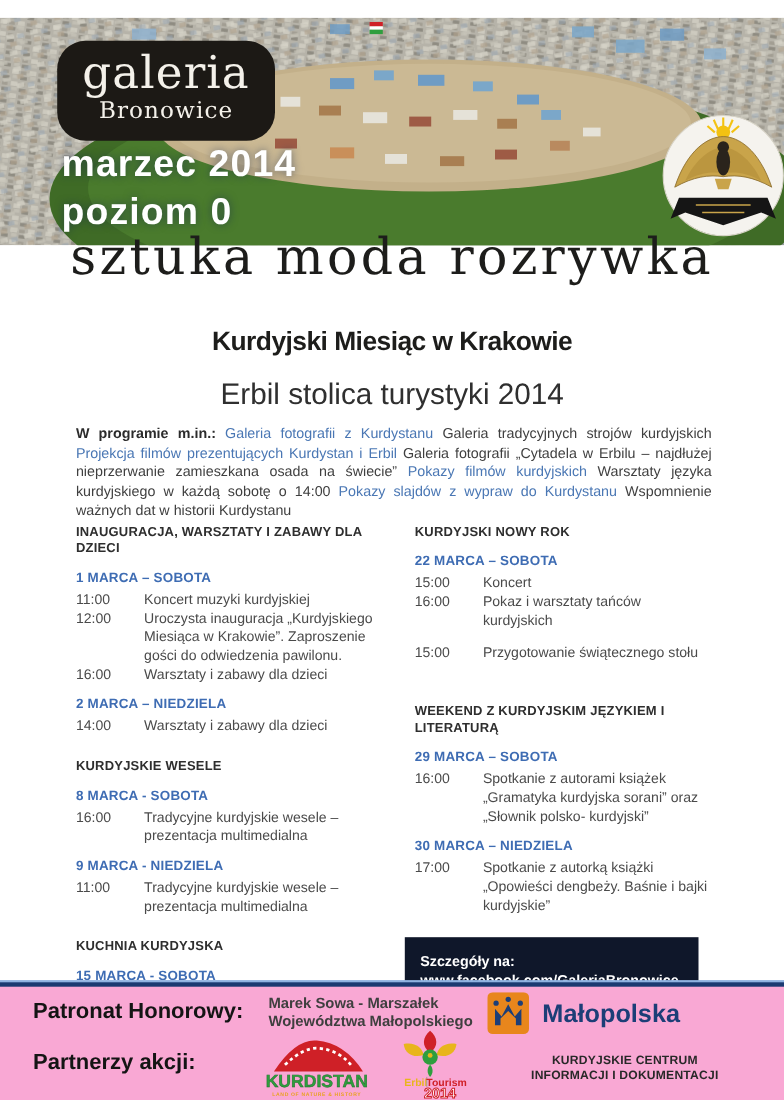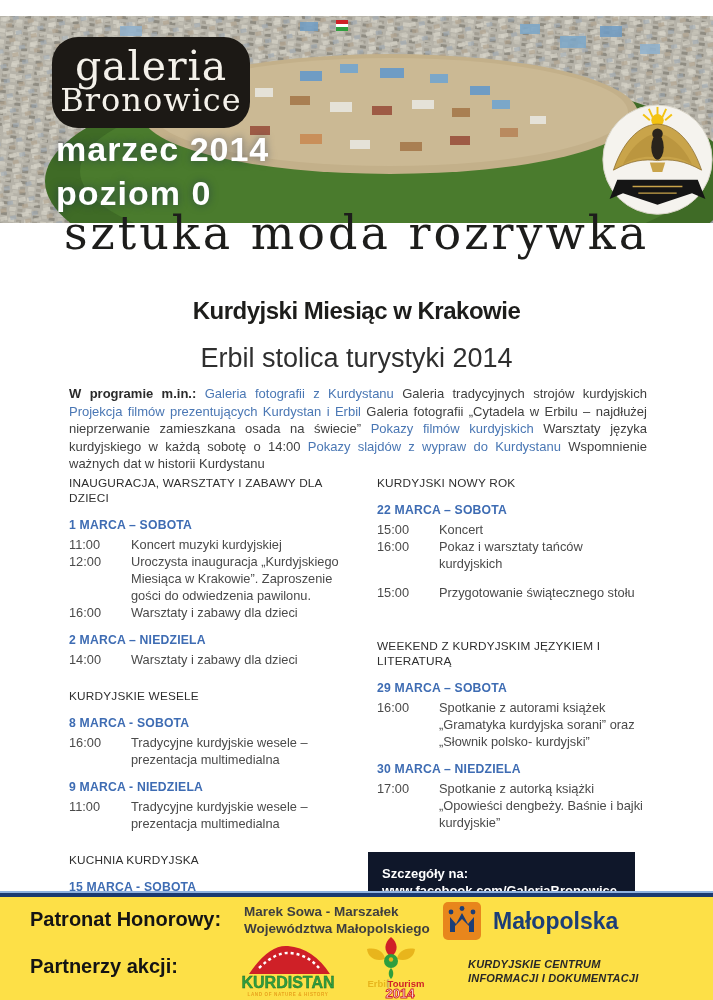--- a/index.html
+++ b/index.html
@@ -5,21 +5,21 @@
   html,body{margin:0;padding:0;background:#ffffff;}
   body{font-family:"Liberation Sans",sans-serif;}
   .poster{position:relative;width:713px;height:1000px;background:#ffffff;margin:0 auto;overflow:hidden;}
 
   
   .hero{position:absolute;left:0;top:16px;width:713px;height:262px;overflow:hidden;padding-left:24px;}
   .hero-bg{position:absolute;left:0;top:0;width:713px;height:207px;display:block;}
   .logo-box{position:absolute;left:52px;top:21px;width:198px;height:91px;background:#1c1915;
     border-radius:26px;color:#f4f1ea;text-align:center;font-family:"DejaVu Serif",serif;}
   .logo-line1{font-size:41px;line-height:46px;margin-top:6px;letter-spacing:1px;}
-  .logo-line2{font-size:32px;line-height:26px;margin-top:-2px;letter-spacing:1px;}
+  .logo-line2{font-size:21px;line-height:26px;margin-top:-2px;letter-spacing:1px;}
   .hero-month,.hero-level{position:absolute;left:56px;color:#ffffff;font-weight:bold;font-size:34px;
     letter-spacing:1px;text-shadow:0 0 8px rgba(20,40,80,.55);}
   .hero-month{top:114px;}
   .hero-level{top:158px;}
   .emblem{position:absolute;left:600px;top:86px;width:115px;height:121px;}
 
   
   .motto{position:absolute;top:206px;left:0;width:713px;text-align:center;
     font-family:"DejaVu Serif",serif;font-size:46px;color:#1d1d1b;letter-spacing:3px;}
   .title{position:absolute;top:297px;left:0;width:713px;text-align:center;
@@ -34,48 +34,48 @@
   .program .seg-link{color:#4a77b4;cursor:pointer;}
 
   
   .schedule{position:absolute;top:476px;left:69px;width:578px;display:flex;}
   .col{box-sizing:border-box;}
   .col-left{width:308px;padding-right:12px;}
   .col-right{flex:1;}
   .section{margin-top:21px;}
   .section:first-child{margin-top:0;}
   .section.gap-top{margin-top:38px;}
-  .section-title{font-size:11.8px;font-weight:normal;color:#2e2e2e;line-height:15px;
+  .section-title{font-size:11.8px;font-weight:bold;color:#2e2e2e;line-height:15px;
     letter-spacing:.2px;max-width:268px;margin-bottom:2px;}
   .day{margin-top:12px;}
   .day-title{font-size:12.2px;font-weight:bold;color:#3e6cb3;margin-bottom:4px;letter-spacing:.2px;}
   .event{display:flex;font-size:12.8px;line-height:17px;color:#4a4a4a;}
   .event .time{width:62px;flex-shrink:0;}
   .event .desc{flex:1;max-width:238px;}
 
   
   .details-box{position:absolute;left:368px;top:852px;width:267px;height:62px;background:#0f172a;
     box-sizing:border-box;padding:13px 10px 0 14px;color:#ffffff;font-weight:bold;
     font-size:13px;line-height:17px;}
 
   
-  .footer{position:absolute;left:0;top:893px;width:713px;height:107px;background:#fde047;}
+  .footer{position:absolute;left:0;top:893px;width:713px;height:107px;background:#f9a8d4;}
   .footer::before{content:"";position:absolute;left:0;top:0;width:713px;height:4px;
     background:#1b3a71;box-shadow:0 -2px 0 #8fb2e0;}
   .patronat-label{position:absolute;left:30px;top:15px;font-size:20px;font-weight:bold;color:#141414;}
   .patron-name{position:absolute;left:244px;top:10px;font-size:13.5px;font-weight:bold;
     color:#3f3f3f;line-height:17px;}
   .malopolska{position:absolute;left:443px;top:9px;display:flex;align-items:center;}
   .malopolska svg{width:38px;height:38px;display:block;}
   .malopolska-label{margin-left:12px;font-size:23px;font-weight:bold;color:#1c3e77;}
   .partners-label{position:absolute;left:30px;top:62px;font-size:20px;font-weight:bold;color:#141414;}
   .kurdistan-logo{position:absolute;left:241px;top:45px;width:95px;height:62px;}
   .erbil-logo{position:absolute;left:350px;top:42px;width:82px;height:65px;}
-  .kcid{position:absolute;left:468px;top:64px;width:200px;text-align:left;
-    font-size:11px;font-weight:bold;color:#282828;line-height:14px;letter-spacing:.2px;font-style:italic;}
+  .kcid{position:absolute;left:468px;top:64px;width:200px;text-align:center;
+    font-size:11px;font-weight:bold;color:#282828;line-height:14px;letter-spacing:.2px;}
 </style>
 </head>
 <body>
 
 <div class="poster">
 
   <div class="hero">
     <svg class="hero-bg" viewBox="0 0 713 207" preserveAspectRatio="none" aria-hidden="true">
       <defs>
         <pattern id="city1" width="16" height="11" patternUnits="userSpaceOnUse" patternTransform="rotate(7)">

